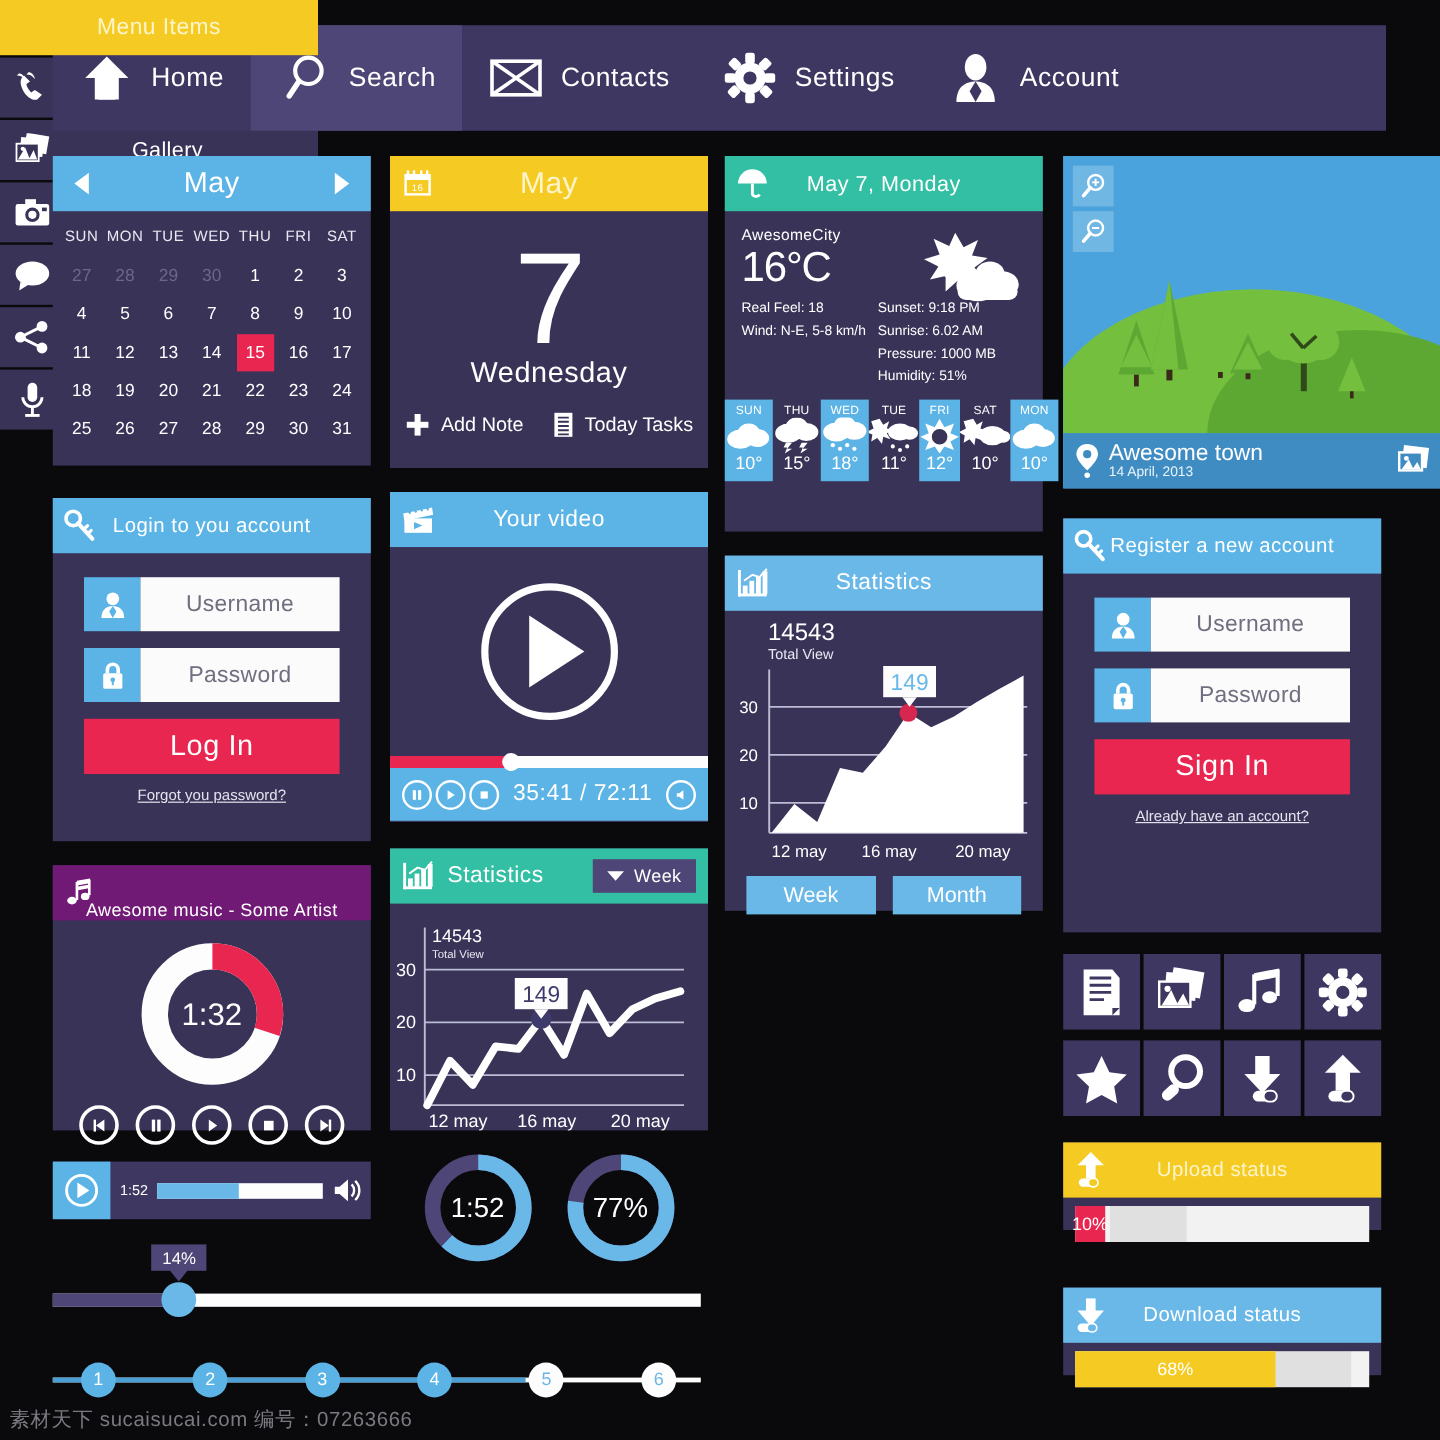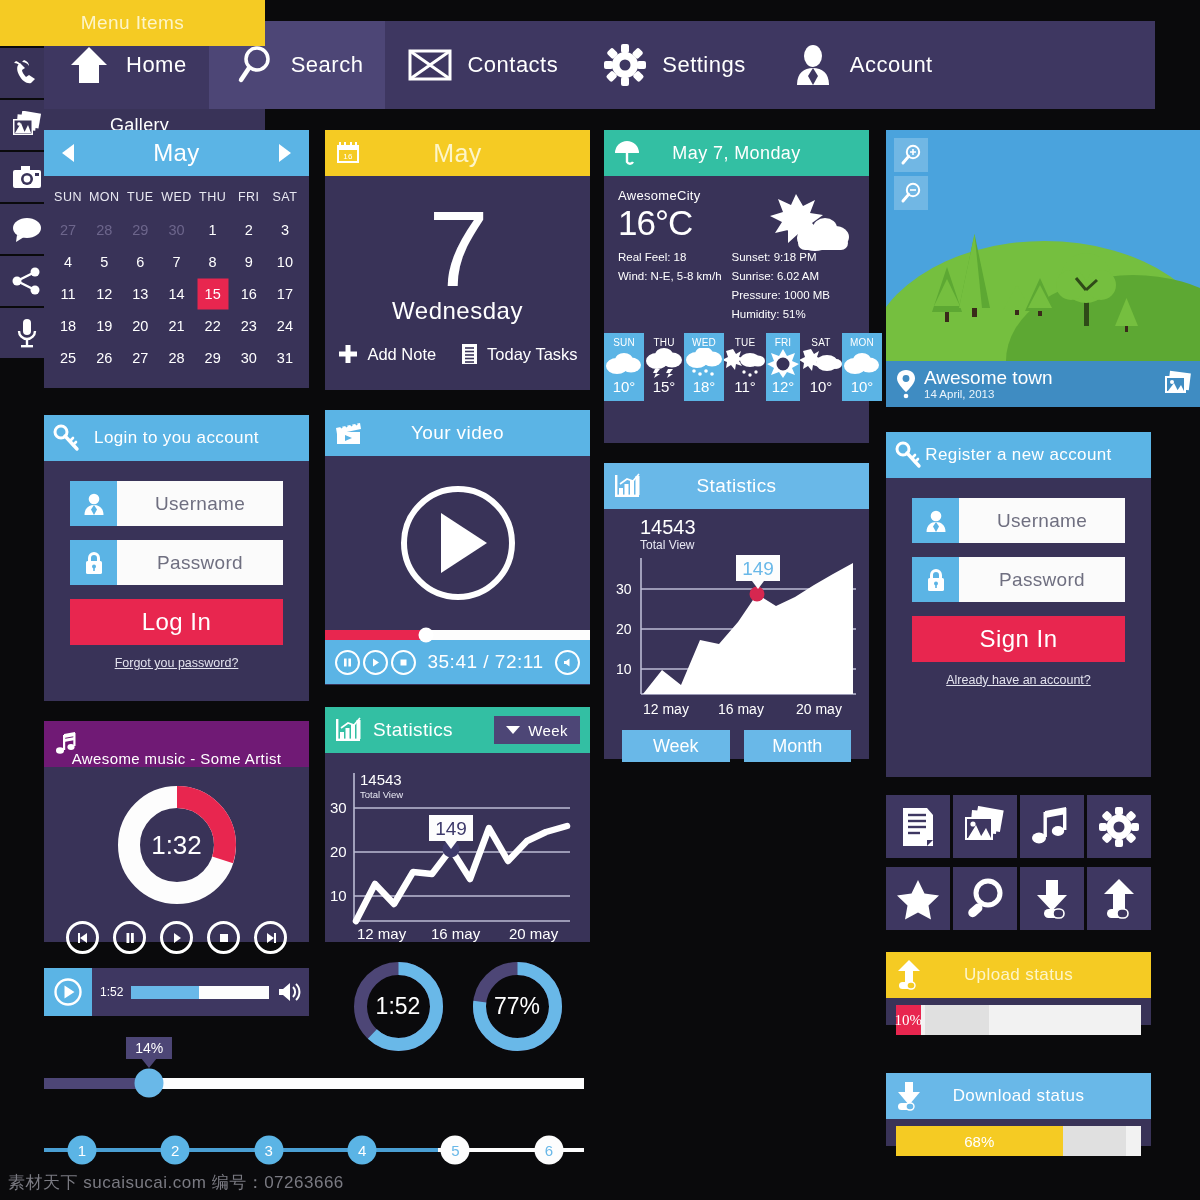--- a/index.html
+++ b/index.html
@@ -1072,21 +1072,21 @@
             <rect x="5" y="23" width="16" height="7" rx="3.5" fill="#fff"></rect>
             <rect x="13" y="23" width="8" height="7" rx="3.5" fill="#f5cb23"></rect>
             <rect x="13" y="23" width="8" height="7" rx="3.5" fill="none" stroke="#fff" stroke-width="1.4"></rect>
           </svg>
       </span>
       <span>Upload status</span>
     </div>
     <div class="pbarwrap">
       <div class="pbar">
         <div class="shade" style="left:12%"></div>
-        <div class="fill" id="upload-fill" style="width: 10%; background: rgb(232, 38, 79); font-family: Liberation Serif, serif;">
+        <div class="fill" id="upload-fill" style="width: 10%; background: rgb(232, 38, 79);">
           <span>10%</span>
         </div>
       </div>
     </div>
   </div>
 
   <div class="w" id="download">
     <div class="wh">
       <span class="hicon">
         <svg width="30" height="32" viewBox="0 0 30 32">

